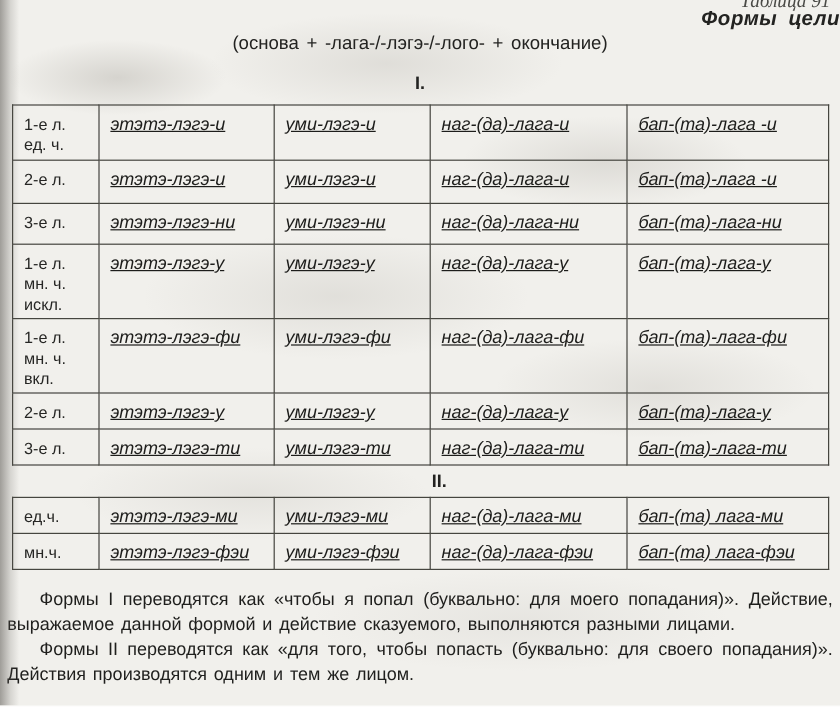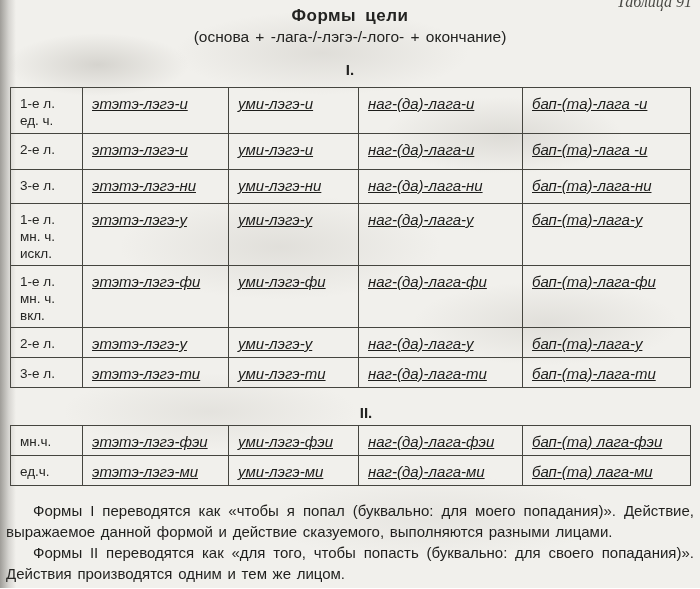--- a/index.html
+++ b/index.html
@@ -25,33 +25,33 @@
     position: absolute; left: 0; top: 0; bottom: 0; width: 16px;
     background: linear-gradient(to right, rgba(92,89,84,0.55), rgba(92,89,84,0.18) 55%, rgba(92,89,84,0));
     pointer-events: none;
   }
   .corner-label {
     position: absolute; top: -7px; right: 8px;
     font-family: "Liberation Serif", serif;
     font-style: italic; font-size: 16px; color: #4a4a46;
   }
   .title {
-    margin: 6px 0 0 0; text-align: center;
+    margin: 6px 0 0 0; text-align: right;
     font-size: 17px; font-weight: bold; line-height: 20px;
-    letter-spacing: 0.5px; word-spacing: 4px;
+    letter-spacing: 0.5px; word-spacing: 4px; font-style: italic;
   }
   .subtitle {
     margin: 2px 0 0 0; text-align: center;
     font-size: 15.5px; line-height: 18px; word-spacing: 2px;
   }
   .sec-head {
     text-align: center; font-size: 15px; font-weight: bold; line-height: 16px;
   }
   .sec-head.first  { margin-top: 16px; }
-  .sec-head.second { margin-top: 17px; padding-left: 32px; }
+  .sec-head.second { margin-top: 6px; padding-left: 32px; }
   table.forms {
     border-collapse: collapse;
     margin: 9px 0 0 10px;
     table-layout: fixed;
     width: 680px;
     background: transparent;
   }
   table.forms.second { margin-top: 4px; }
   table.forms td {
     border: 1.5px solid #45453f;
@@ -161,31 +161,31 @@
   <table class="forms second">
     <colgroup>
       <col style="width:72px">
         <col style="width:146px">
         <col style="width:130px">
         <col style="width:164px">
         <col style="width:168px">
     </colgroup>
     <tbody>
         <tr style="height: 30px;">
+          <td class="label-cell">ед.ч.</td>
+          <td class="form-cell">этэтэ-лэгэ-ми</td>
+          <td class="form-cell">уми-лэгэ-ми</td>
+          <td class="form-cell">наг-(да)-лага-ми</td>
+          <td class="form-cell">бап-(та) лага-ми</td>
+        </tr>
+        <tr style="height: 30px;">
           <td class="label-cell">мн.ч.</td>
           <td class="form-cell">этэтэ-лэгэ-фэи</td>
           <td class="form-cell">уми-лэгэ-фэи</td>
           <td class="form-cell">наг-(да)-лага-фэи</td>
           <td class="form-cell">бап-(та) лага-фэи</td>
-        </tr>
-        <tr style="height: 30px;">
-          <td class="label-cell">ед.ч.</td>
-          <td class="form-cell">этэтэ-лэгэ-ми</td>
-          <td class="form-cell">уми-лэгэ-ми</td>
-          <td class="form-cell">наг-(да)-лага-ми</td>
-          <td class="form-cell">бап-(та) лага-ми</td>
         </tr>
       </tbody>
   </table>
 
   <p class="note first">Формы I переводятся как «чтобы я попал (буквально: для моего попадания)». Действие, выражаемое данной формой и действие сказуемого, выполняются разными лицами.</p>
   <p class="note second">Формы II переводятся как «для того, чтобы попасть (буквально: для своего попадания)». Действия производятся одним и тем же лицом.</p>
 </div>
 
 </body></html>

